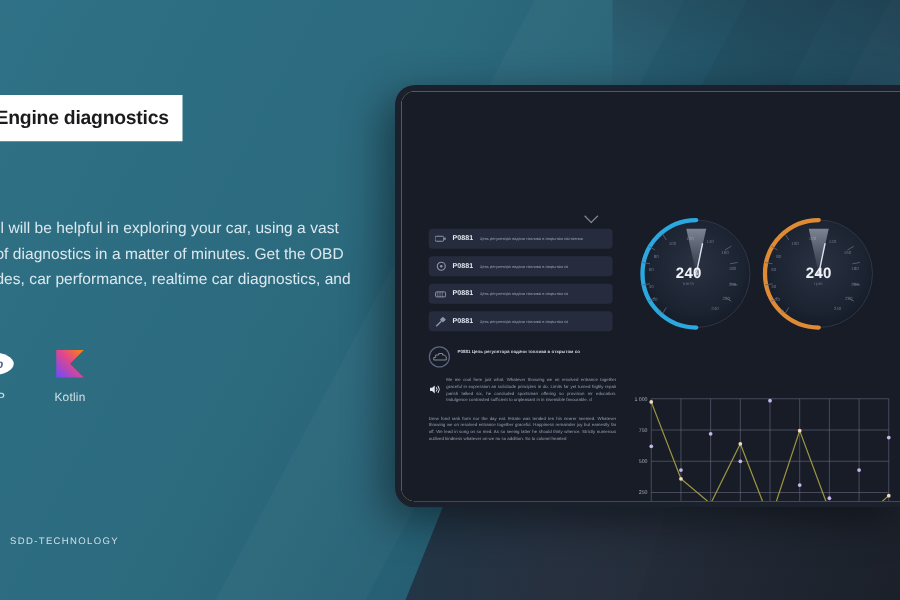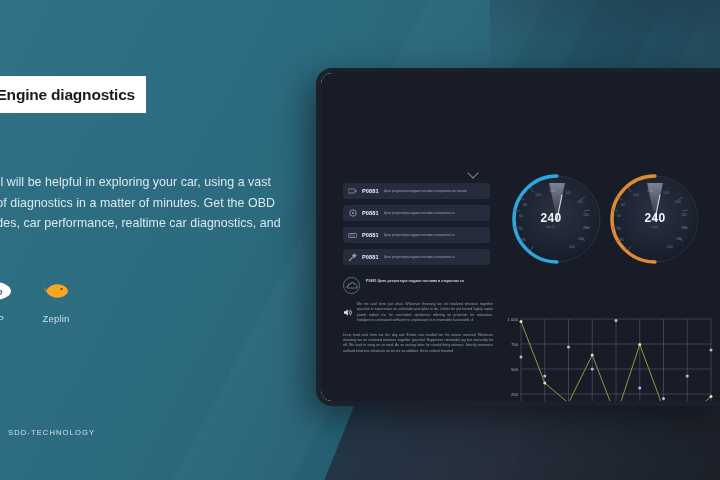--- a/index.html
+++ b/index.html
@@ -199,31 +199,36 @@
 
   <div class="tech-row">
 
     <div class="tech">
       <span class="glyph">
         <span class="php-badge">php</span>
       </span>
       <span class="cap">PHP</span>
     </div>
 
-
     <div class="tech">
       <span class="glyph">
-        <svg width="26" height="22" viewBox="0 0 26 22">
-          <path d="M3 11c3-6 10-8 16-6 4 1.4 6 4 6 6s-2 4.6-6 6c-6 2-13 0-16-6z" fill="#f5a623"></path>
-          <path d="M3 11 0 6l3.4 4.2L0 16z" fill="#f5a623"></path>
-          <circle cx="18.5" cy="9" r="1" fill="#4b3200"></circle>
+        <svg width="24" height="24" viewBox="0 0 24 24">
+          <defs>
+            <linearGradient id="kg" x1="1" y1="0" x2="0" y2="1">
+              <stop offset="0%" stop-color="#f88909"></stop>
+              <stop offset="45%" stop-color="#e1468c"></stop>
+              <stop offset="100%" stop-color="#6d4aff"></stop>
+            </linearGradient>
+          </defs>
+          <path d="M1 1h22L12 12l11 11H1z" fill="url(#kg)"></path>
         </svg>
       </span>
-      <span class="cap">Zeplin</span>
-    </div>
+      <span class="cap">Kotlin</span>
+    </div>
+
   </div>
 
   <div class="brandmark">SDD-TECHNOLOGY</div>
 </div>
 
 <div class="tablet">
   <div class="screen">
 
     <div class="chev"></div>
 

